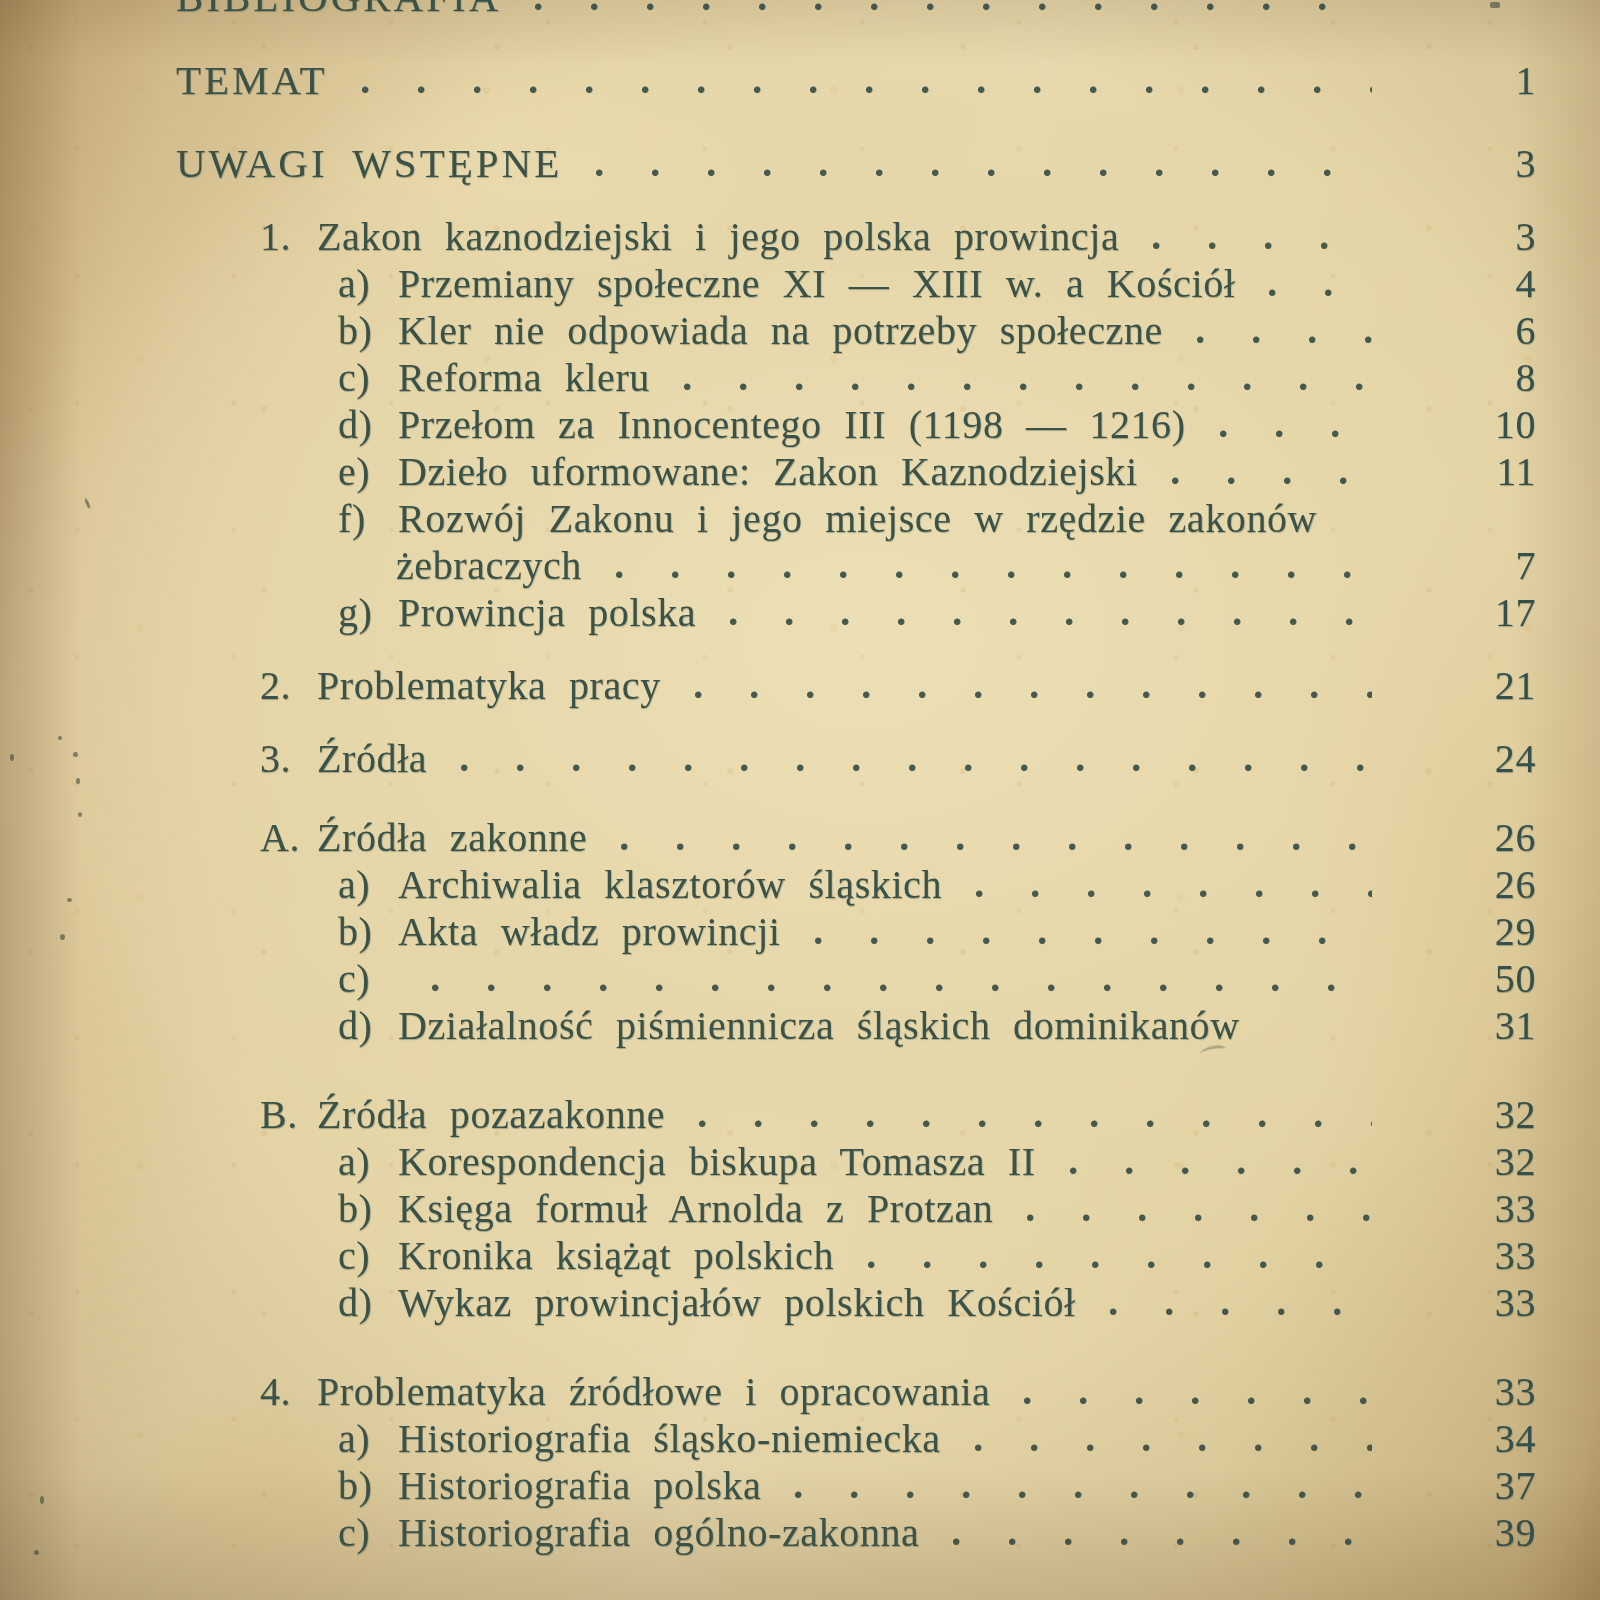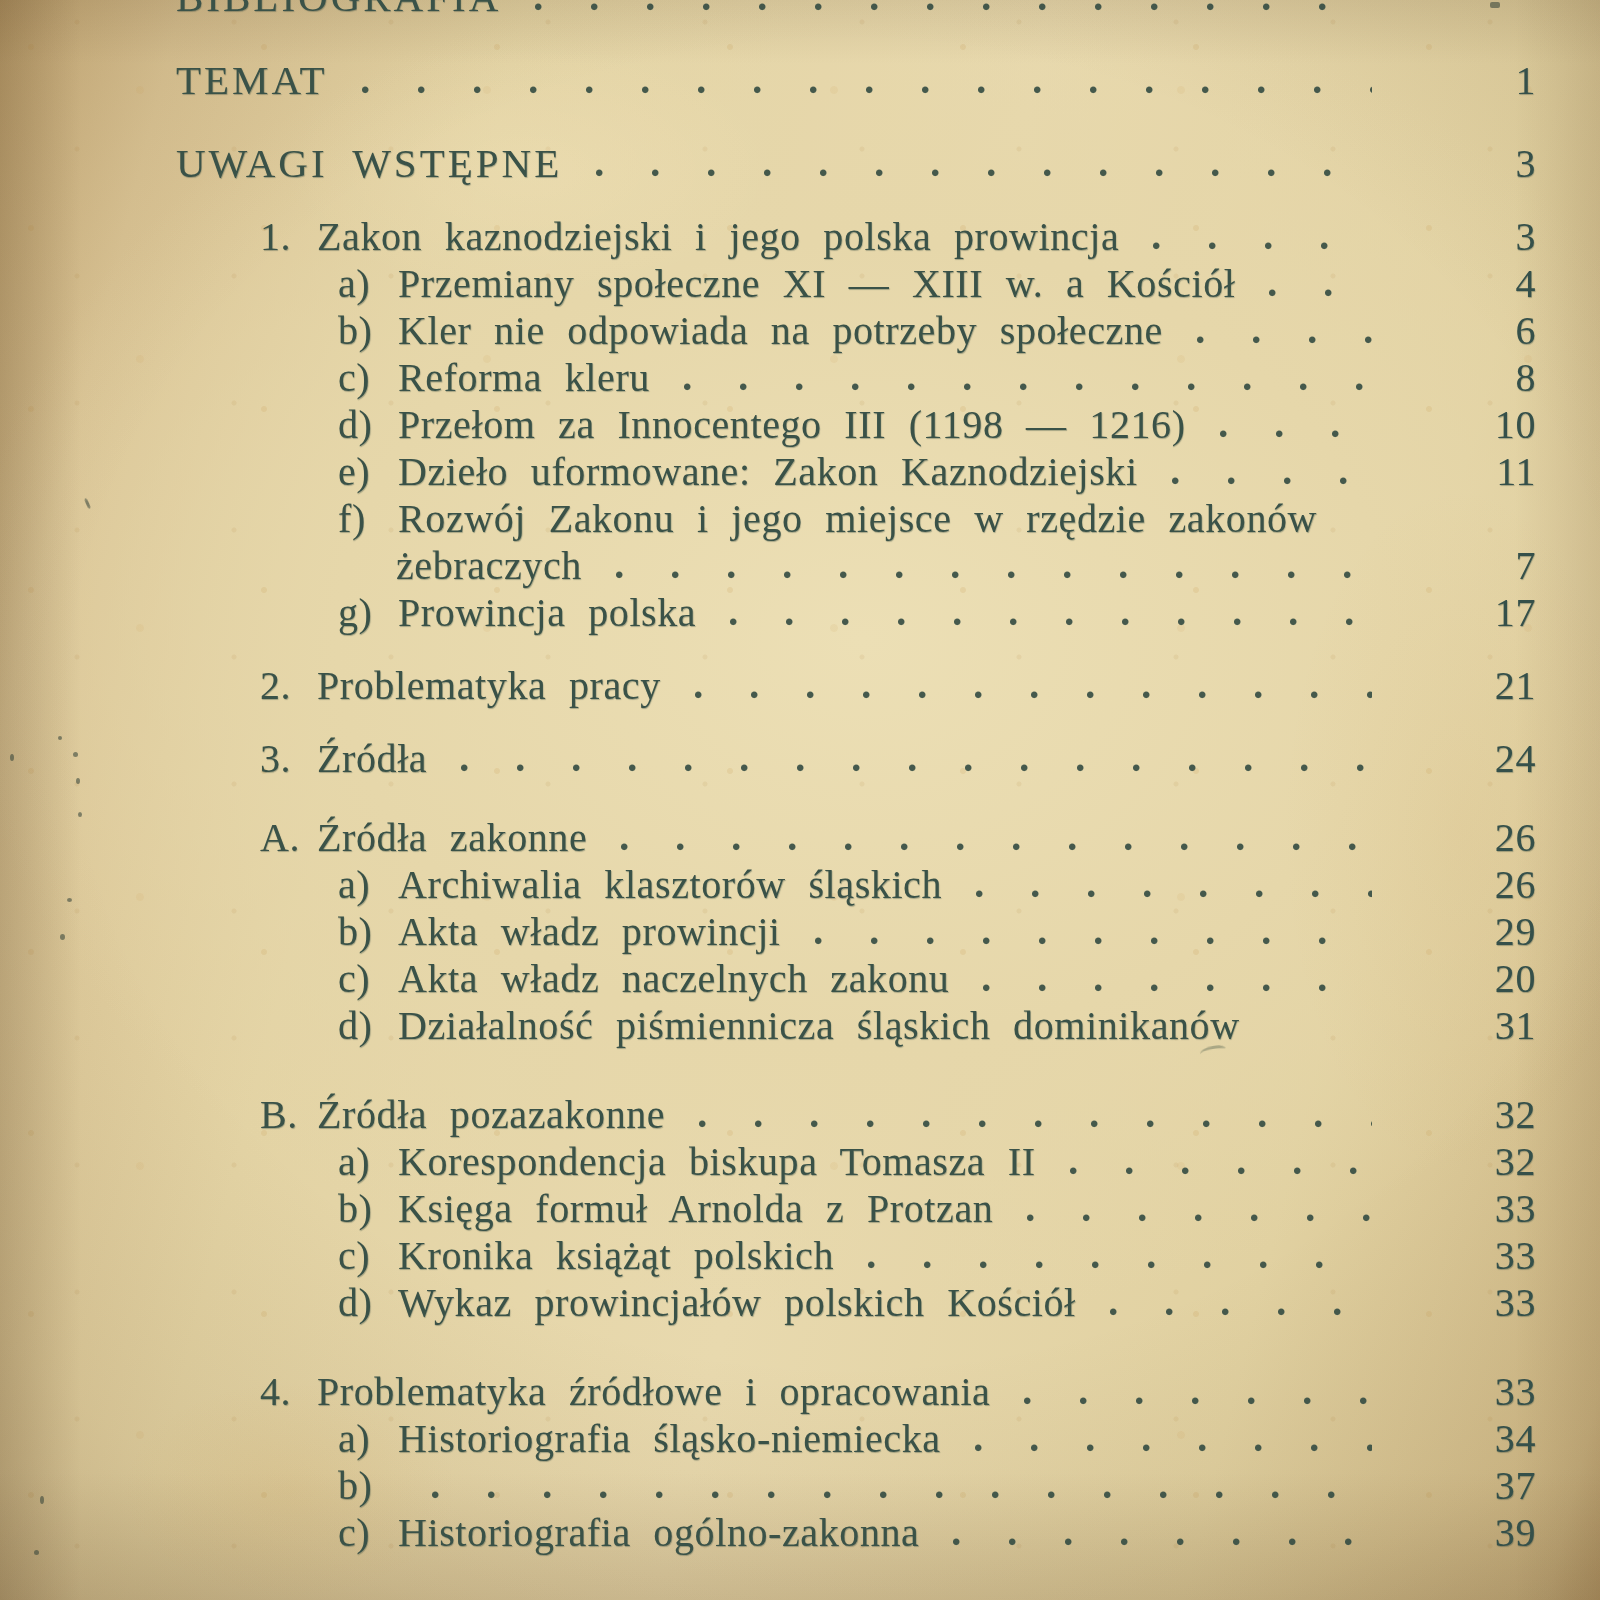--- a/index.html
+++ b/index.html
@@ -167,23 +167,22 @@
       <span class="pagenum">26</span>
     </div>
       <div class="row lvl-sub">
       <span class="marker">b)</span>
       <span class="label">Akta władz prowincji</span>
       <span class="leader"></span>
       <span class="pagenum">29</span>
     </div>
       <div class="row lvl-sub">
       <span class="marker">c)</span>
-      <span class="label">Akta władz naczelnych zakonu</span>
-      <span class="leader"></span>
-      <span class="pagenum">20</span>
+      <span class="leader"></span>
+      <span class="pagenum">50</span>
     </div>
       <div class="row lvl-sub no-leader">
       <span class="marker">d)</span>
       <span class="label">Działalność piśmiennicza śląskich dominikanów</span>
       <span class="leader"></span>
       <span class="pagenum">31</span>
     </div>
       <div class="row lvl-section">
       <span class="marker">B.</span>
       <span class="label">Źródła pozazakonne</span>
@@ -221,20 +220,21 @@
       <span class="pagenum">33</span>
     </div>
       <div class="row lvl-sub">
       <span class="marker">a)</span>
       <span class="label">Historiografia śląsko-niemiecka</span>
       <span class="leader"></span>
       <span class="pagenum">34</span>
     </div>
       <div class="row lvl-sub">
       <span class="marker">b)</span>
+      <span class="label">Historiografia polska</span>
       <span class="leader"></span>
       <span class="pagenum">37</span>
     </div>
       <div class="row lvl-sub">
       <span class="marker">c)</span>
       <span class="label">Historiografia ogólno-zakonna</span>
       <span class="leader"></span>
       <span class="pagenum">39</span>
     </div>
     </div>

